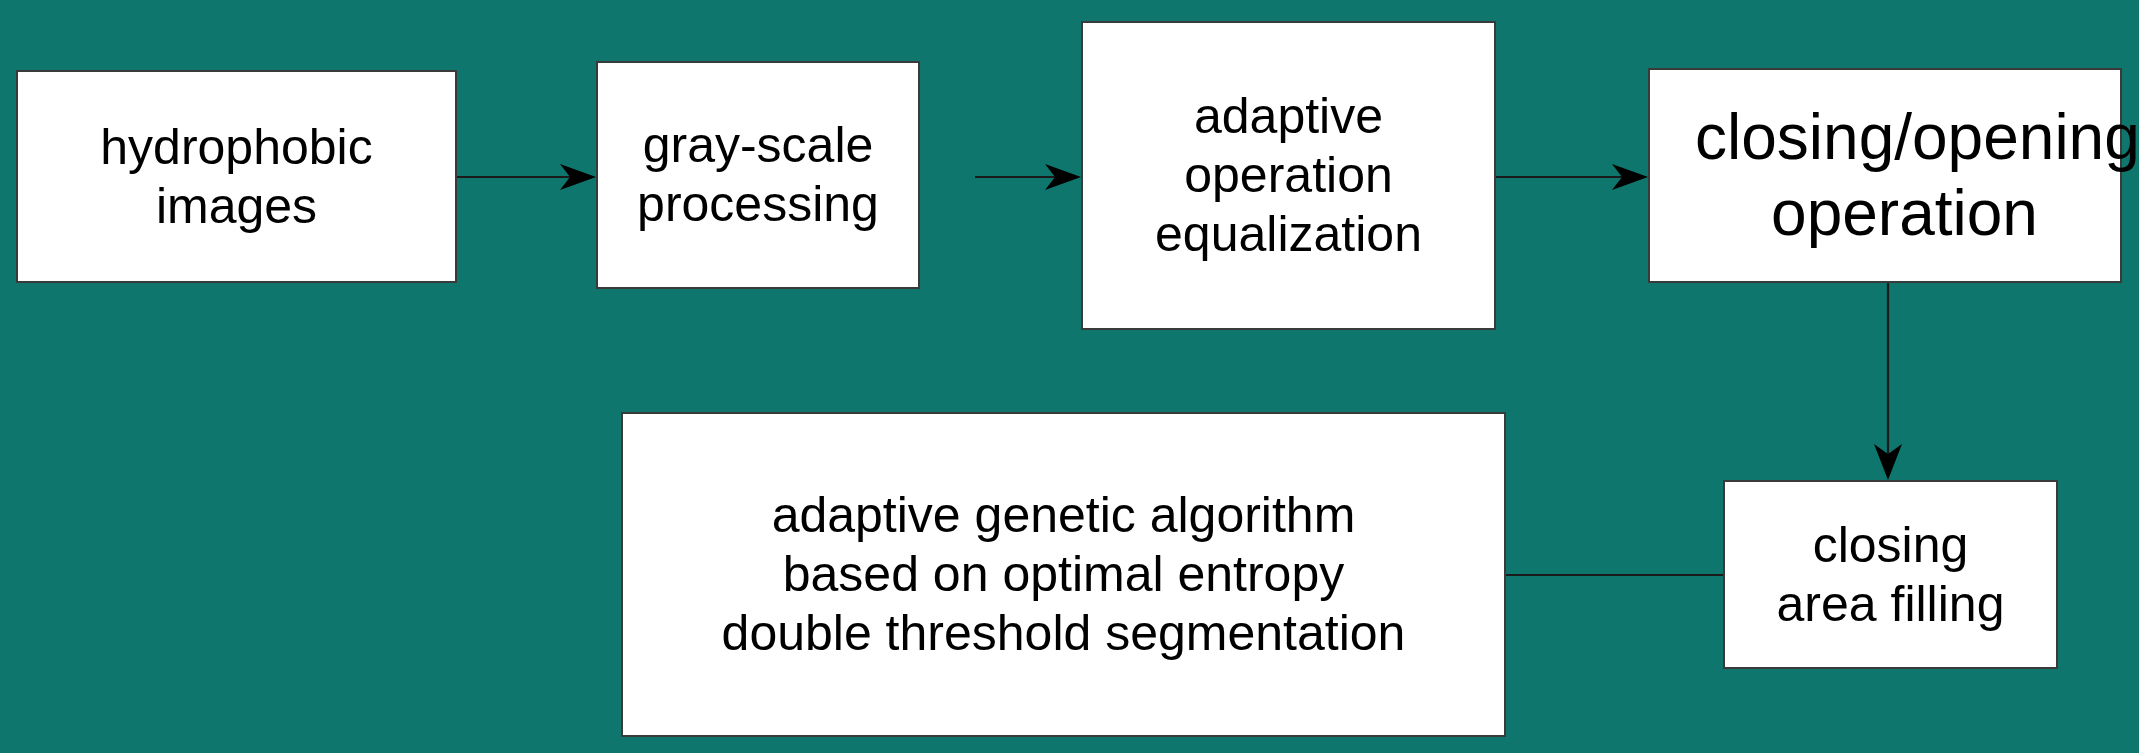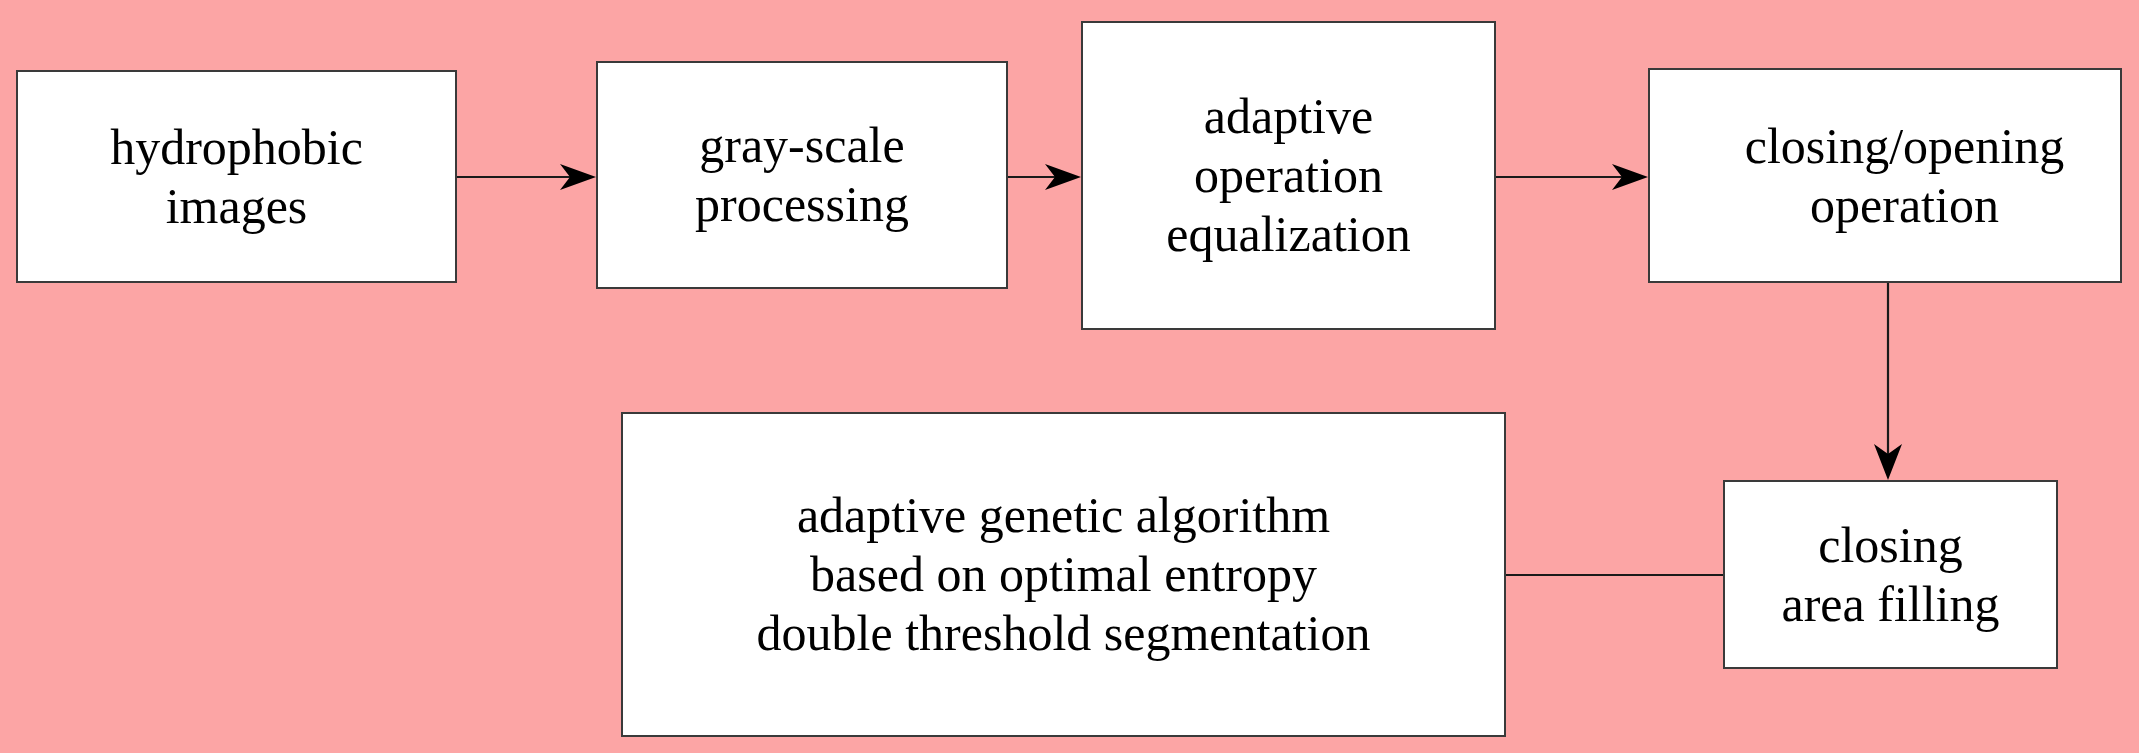--- a/index.html
+++ b/index.html
@@ -5,22 +5,22 @@
 <style>
   html, body {
     margin: 0;
     padding: 0;
     background: #ffffff;
   }
   #canvas {
     position: relative;
     width: 2139px;
     height: 753px;
-    background: #fca5a5;
-    font-family: Liberation Serif, serif;
+    background: #0f766e;
+    font-family: Liberation Sans, sans-serif;
     overflow: hidden;
   }
   .node {
     position: absolute;
     box-sizing: border-box;
     border: 2px solid #3a3a3a;
     background: #ffffff;
     display: flex;
     align-items: center;
     justify-content: center;
@@ -32,23 +32,23 @@
   }
   .node-text {
     display: block;
     width: 100%;
     text-align: center;
     white-space: pre-line;
   }
 
   
   #node-hydrophobic-images { left: 16px;   top: 70px;  width: 441px; height: 213px; font-size: 50px; }
-  #node-gray-scale-processing { left: 596px; top: 61px; width: 412px; height: 228px; font-size: 50px; }
+  #node-gray-scale-processing { left: 596px; top: 61px; width: 324px; height: 228px; font-size: 50px; }
   #node-adaptive-histogram-equalization { left: 1081px; top: 21px; width: 415px; height: 309px; font-size: 50px; }
-  #node-closing-opening-operation { left: 1648px; top: 68px; width: 474px; height: 215px; font-size: 50px; padding-left: 45px; }
+  #node-closing-opening-operation { left: 1648px; top: 68px; width: 474px; height: 215px; font-size: 64px; padding-left: 45px; }
   #node-closing-area-filling { left: 1723px; top: 480px; width: 335px; height: 189px; font-size: 50px; align-items: center; }
   #node-adaptive-genetic-algorithm { left: 575px; top: 412px; width: 885px; height: 325px; font-size: 50px; margin-left: 46px; }
 
   
   #connectors {
     position: absolute;
     left: 0; top: 0;
     width: 2139px;
     height: 753px;
     pointer-events: none;

